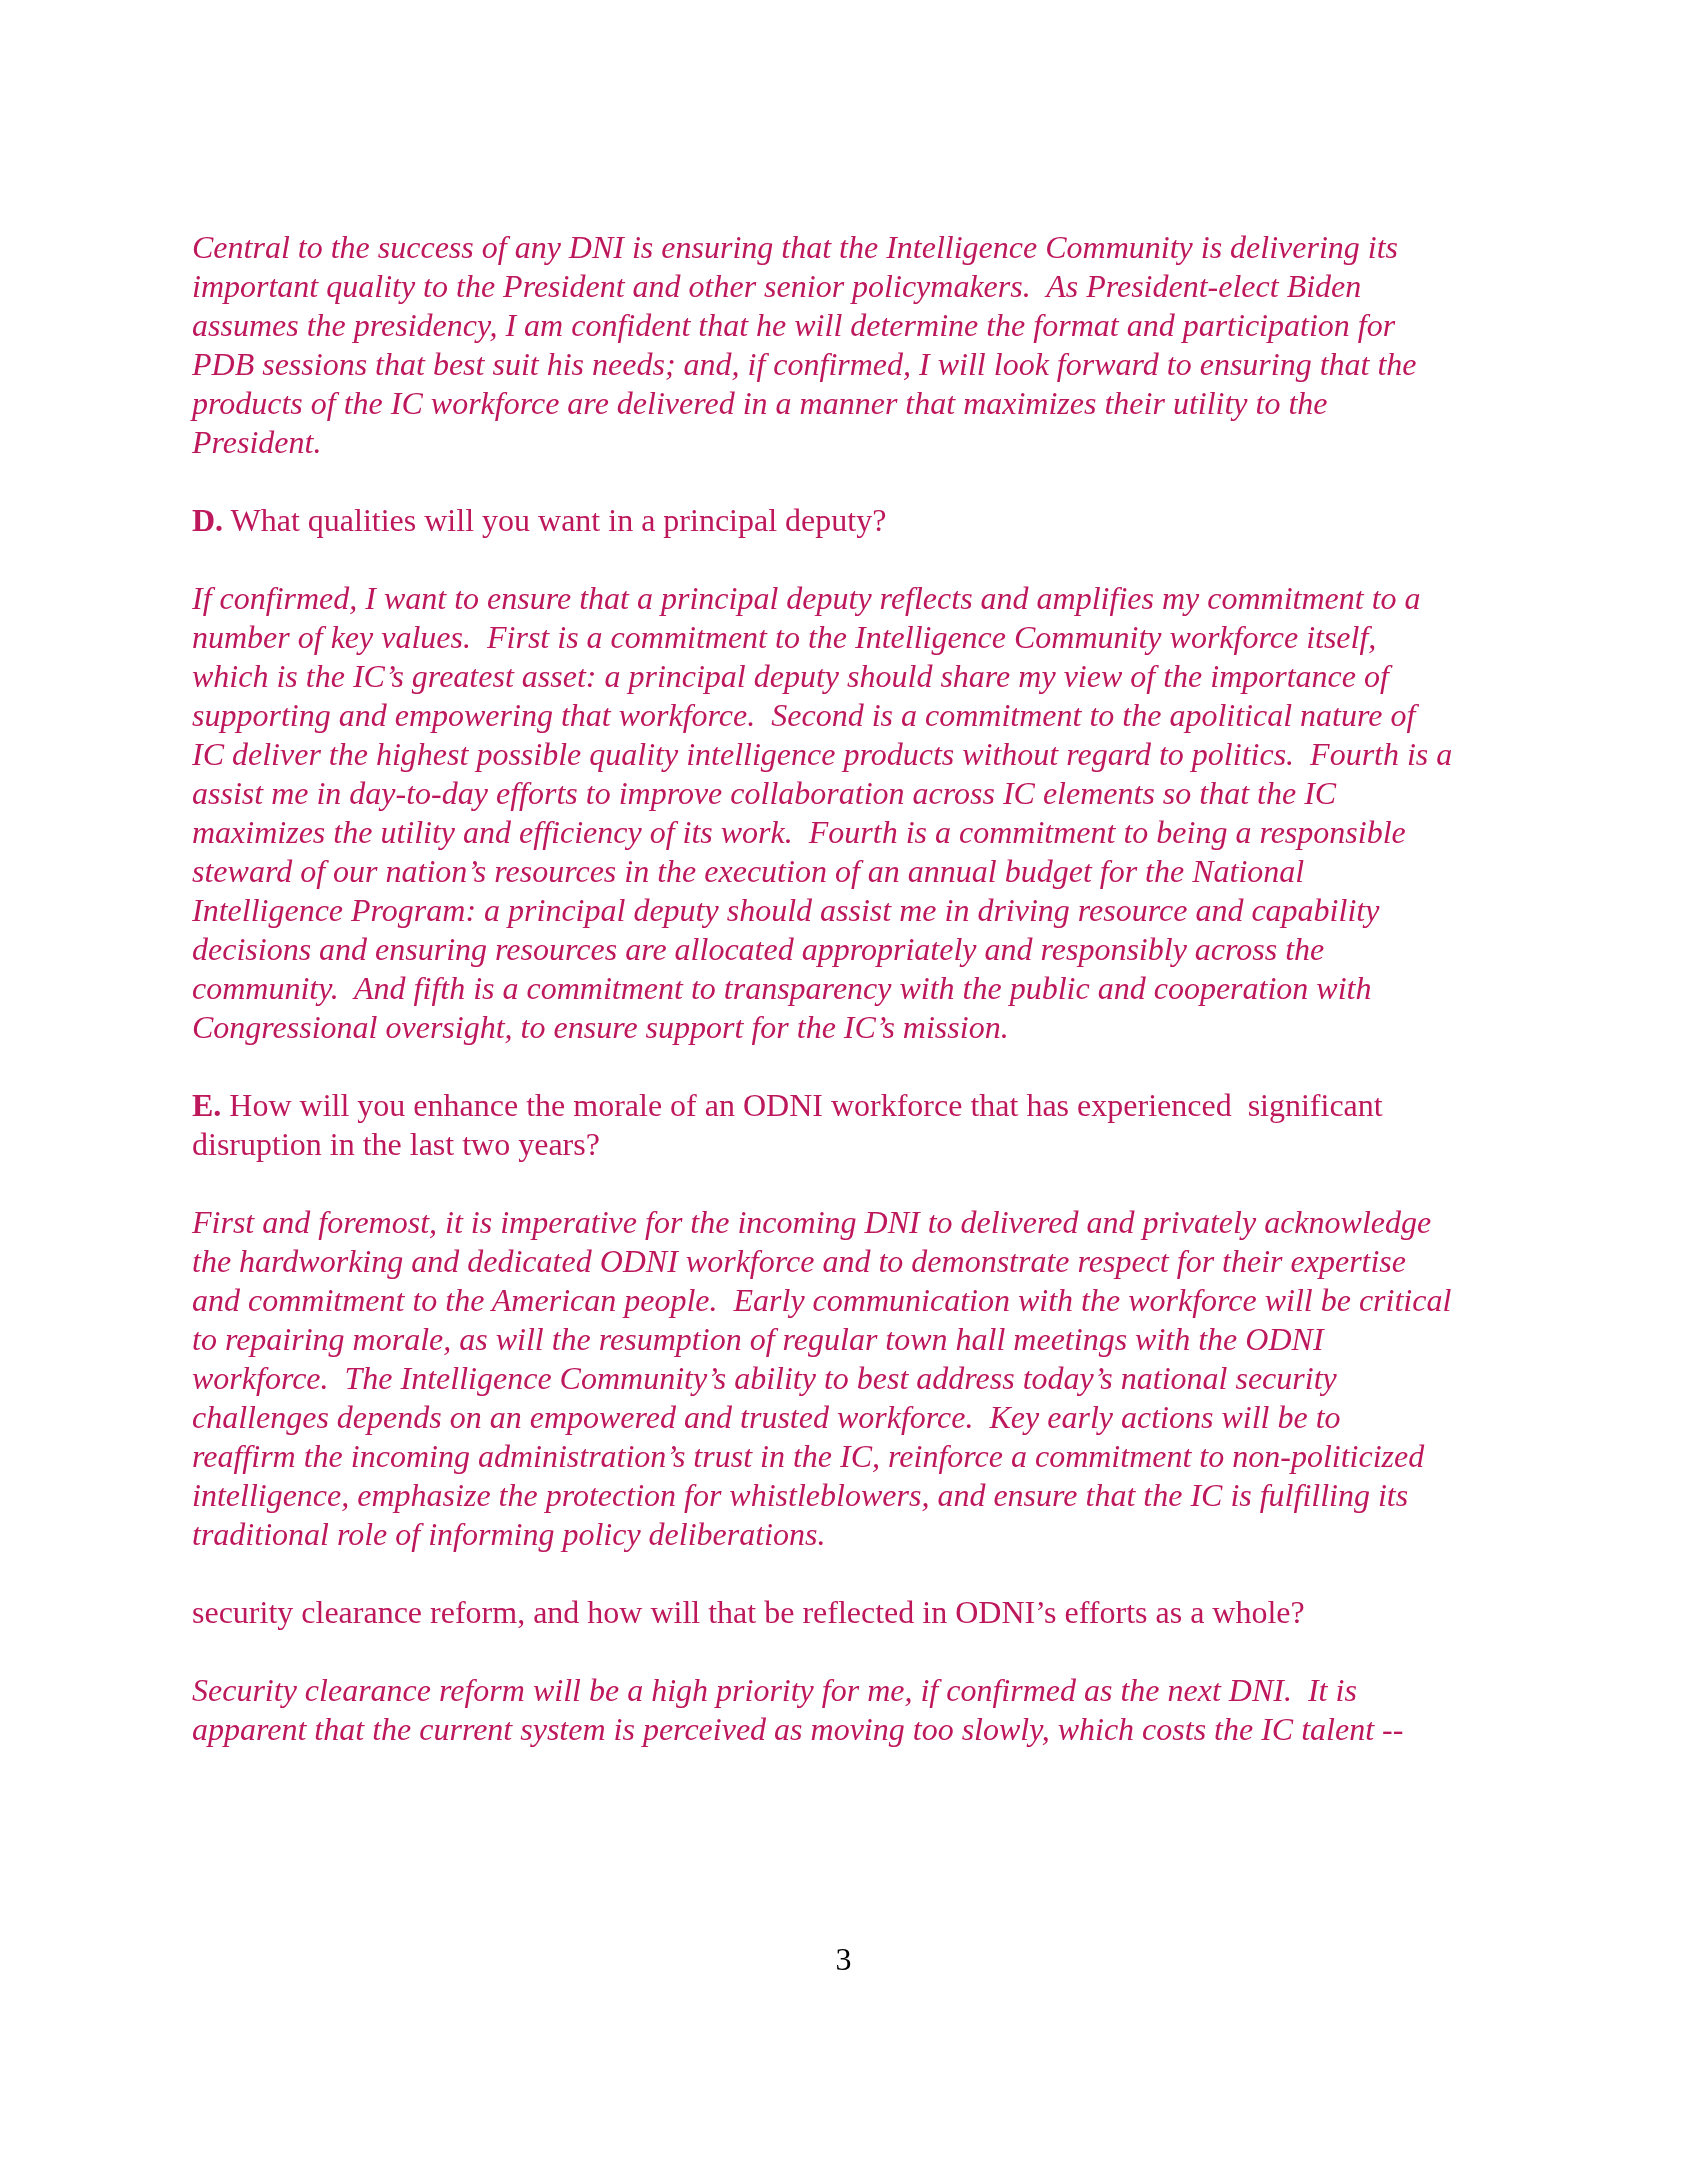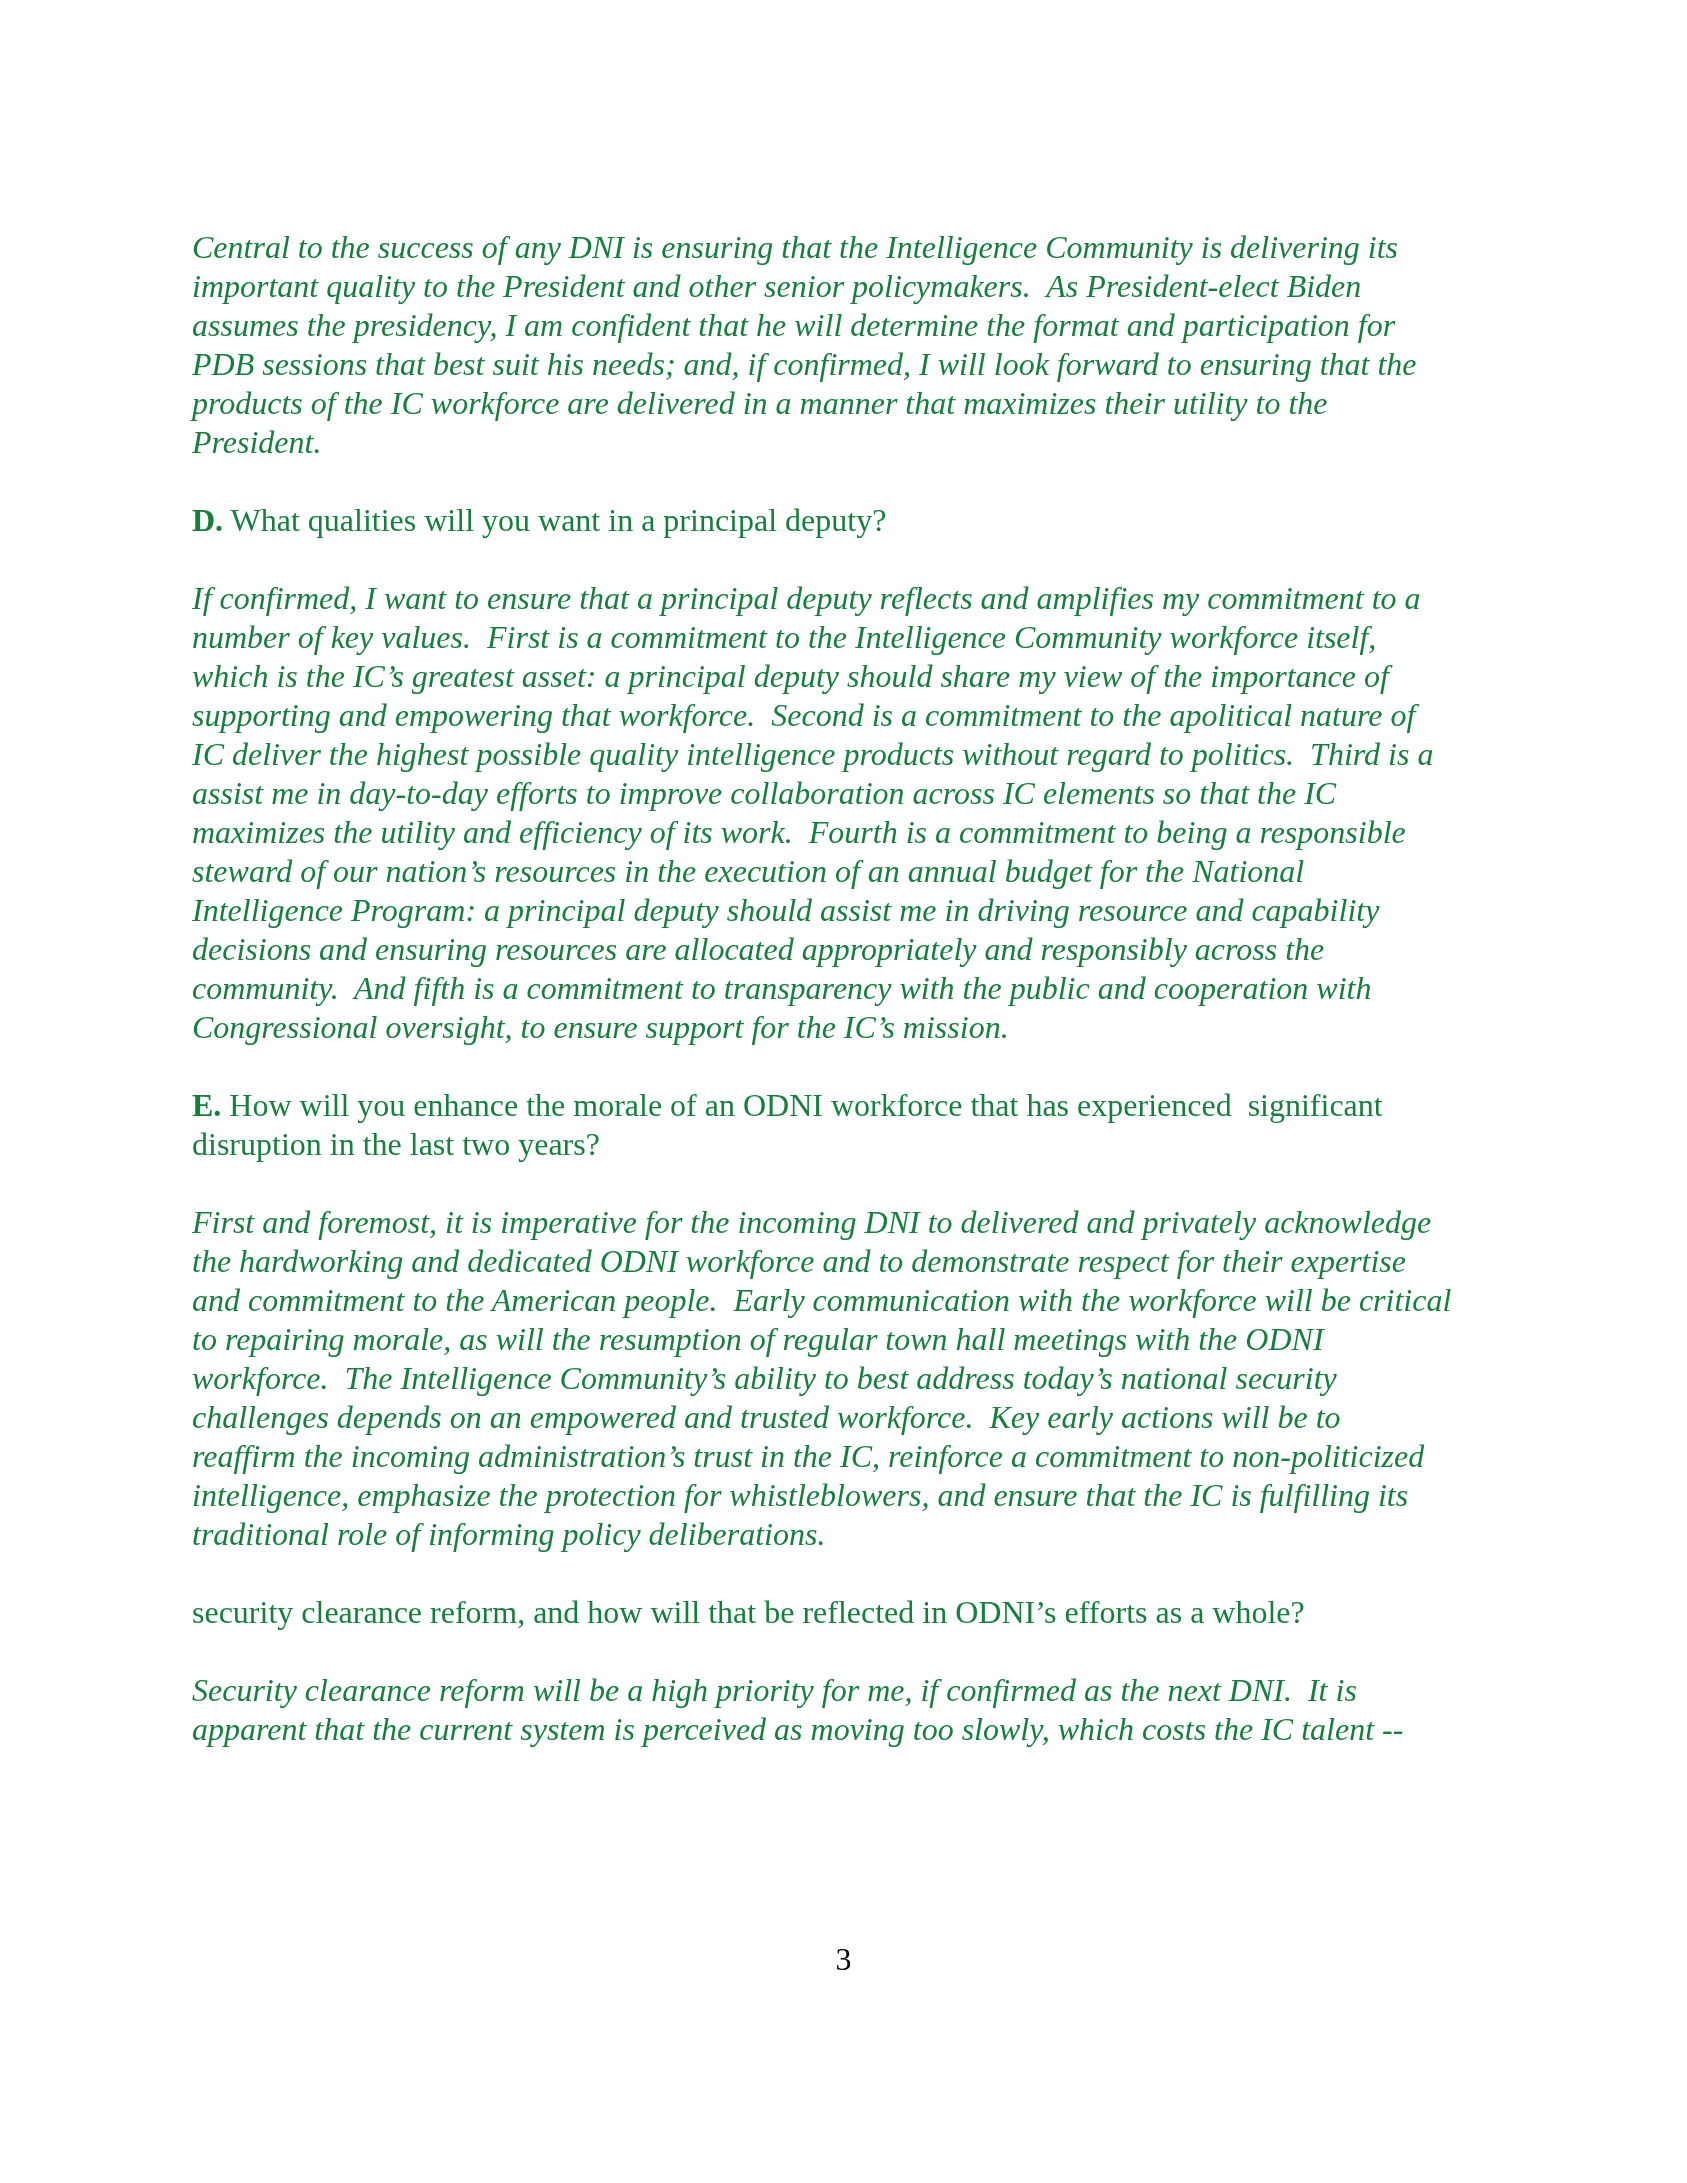--- a/index.html
+++ b/index.html
@@ -1,19 +1,19 @@
 <!DOCTYPE html>
 <html style="font-size:10.6px"><head>
 <meta charset="utf-8">
 <style>
   html, body { margin:0; padding:0; background:#ffffff; }
   body { width:1687px; height:2183px; position:relative; overflow:hidden; }
   .page { position:absolute; left:192px; top:228px; width:1323px;
           font-family:"Liberation Serif", "DejaVu Serif", serif; font-size:32px;
-          color:#15803d; line-height:39px; }
+          color:#be185d; line-height:39px; }
   .line { display:block; white-space:pre; height:39px; }
   .ans { font-style:italic; }
   .q b { font-weight:bold; }
   .gap { height:39px; display:block; }
   .pagenum { position:absolute; top:1941px; left:0; width:1687px; text-align:center;
              font-family:"Liberation Serif", "DejaVu Serif", serif; font-size:32px; color:#000; }
 </style>
 </head>
 <body>
 
@@ -29,21 +29,21 @@
     <span class="gap"></span>
     <div class="q">
       <span class="line"><b>D.</b><span> What qualities will you want in a principal deputy?</span></span>
     </div>
     <span class="gap"></span>
     <div class="ans">
       <span class="line">If confirmed, I want to ensure that a principal deputy reflects and amplifies my commitment to a</span>
       <span class="line">number of key values.  First is a commitment to the Intelligence Community workforce itself,</span>
       <span class="line">which is the IC’s greatest asset: a principal deputy should share my view of the importance of</span>
       <span class="line">supporting and empowering that workforce.  Second is a commitment to the apolitical nature of</span>
-      <span class="line">IC deliver the highest possible quality intelligence products without regard to politics.  Third is a</span>
+      <span class="line">IC deliver the highest possible quality intelligence products without regard to politics.  Fourth is a</span>
       <span class="line">assist me in day-to-day efforts to improve collaboration across IC elements so that the IC</span>
       <span class="line">maximizes the utility and efficiency of its work.  Fourth is a commitment to being a responsible</span>
       <span class="line">steward of our nation’s resources in the execution of an annual budget for the National</span>
       <span class="line">Intelligence Program: a principal deputy should assist me in driving resource and capability</span>
       <span class="line">decisions and ensuring resources are allocated appropriately and responsibly across the</span>
       <span class="line">community.  And fifth is a commitment to transparency with the public and cooperation with</span>
       <span class="line">Congressional oversight, to ensure support for the IC’s mission.</span>
     </div>
     <span class="gap"></span>
     <div class="q">

